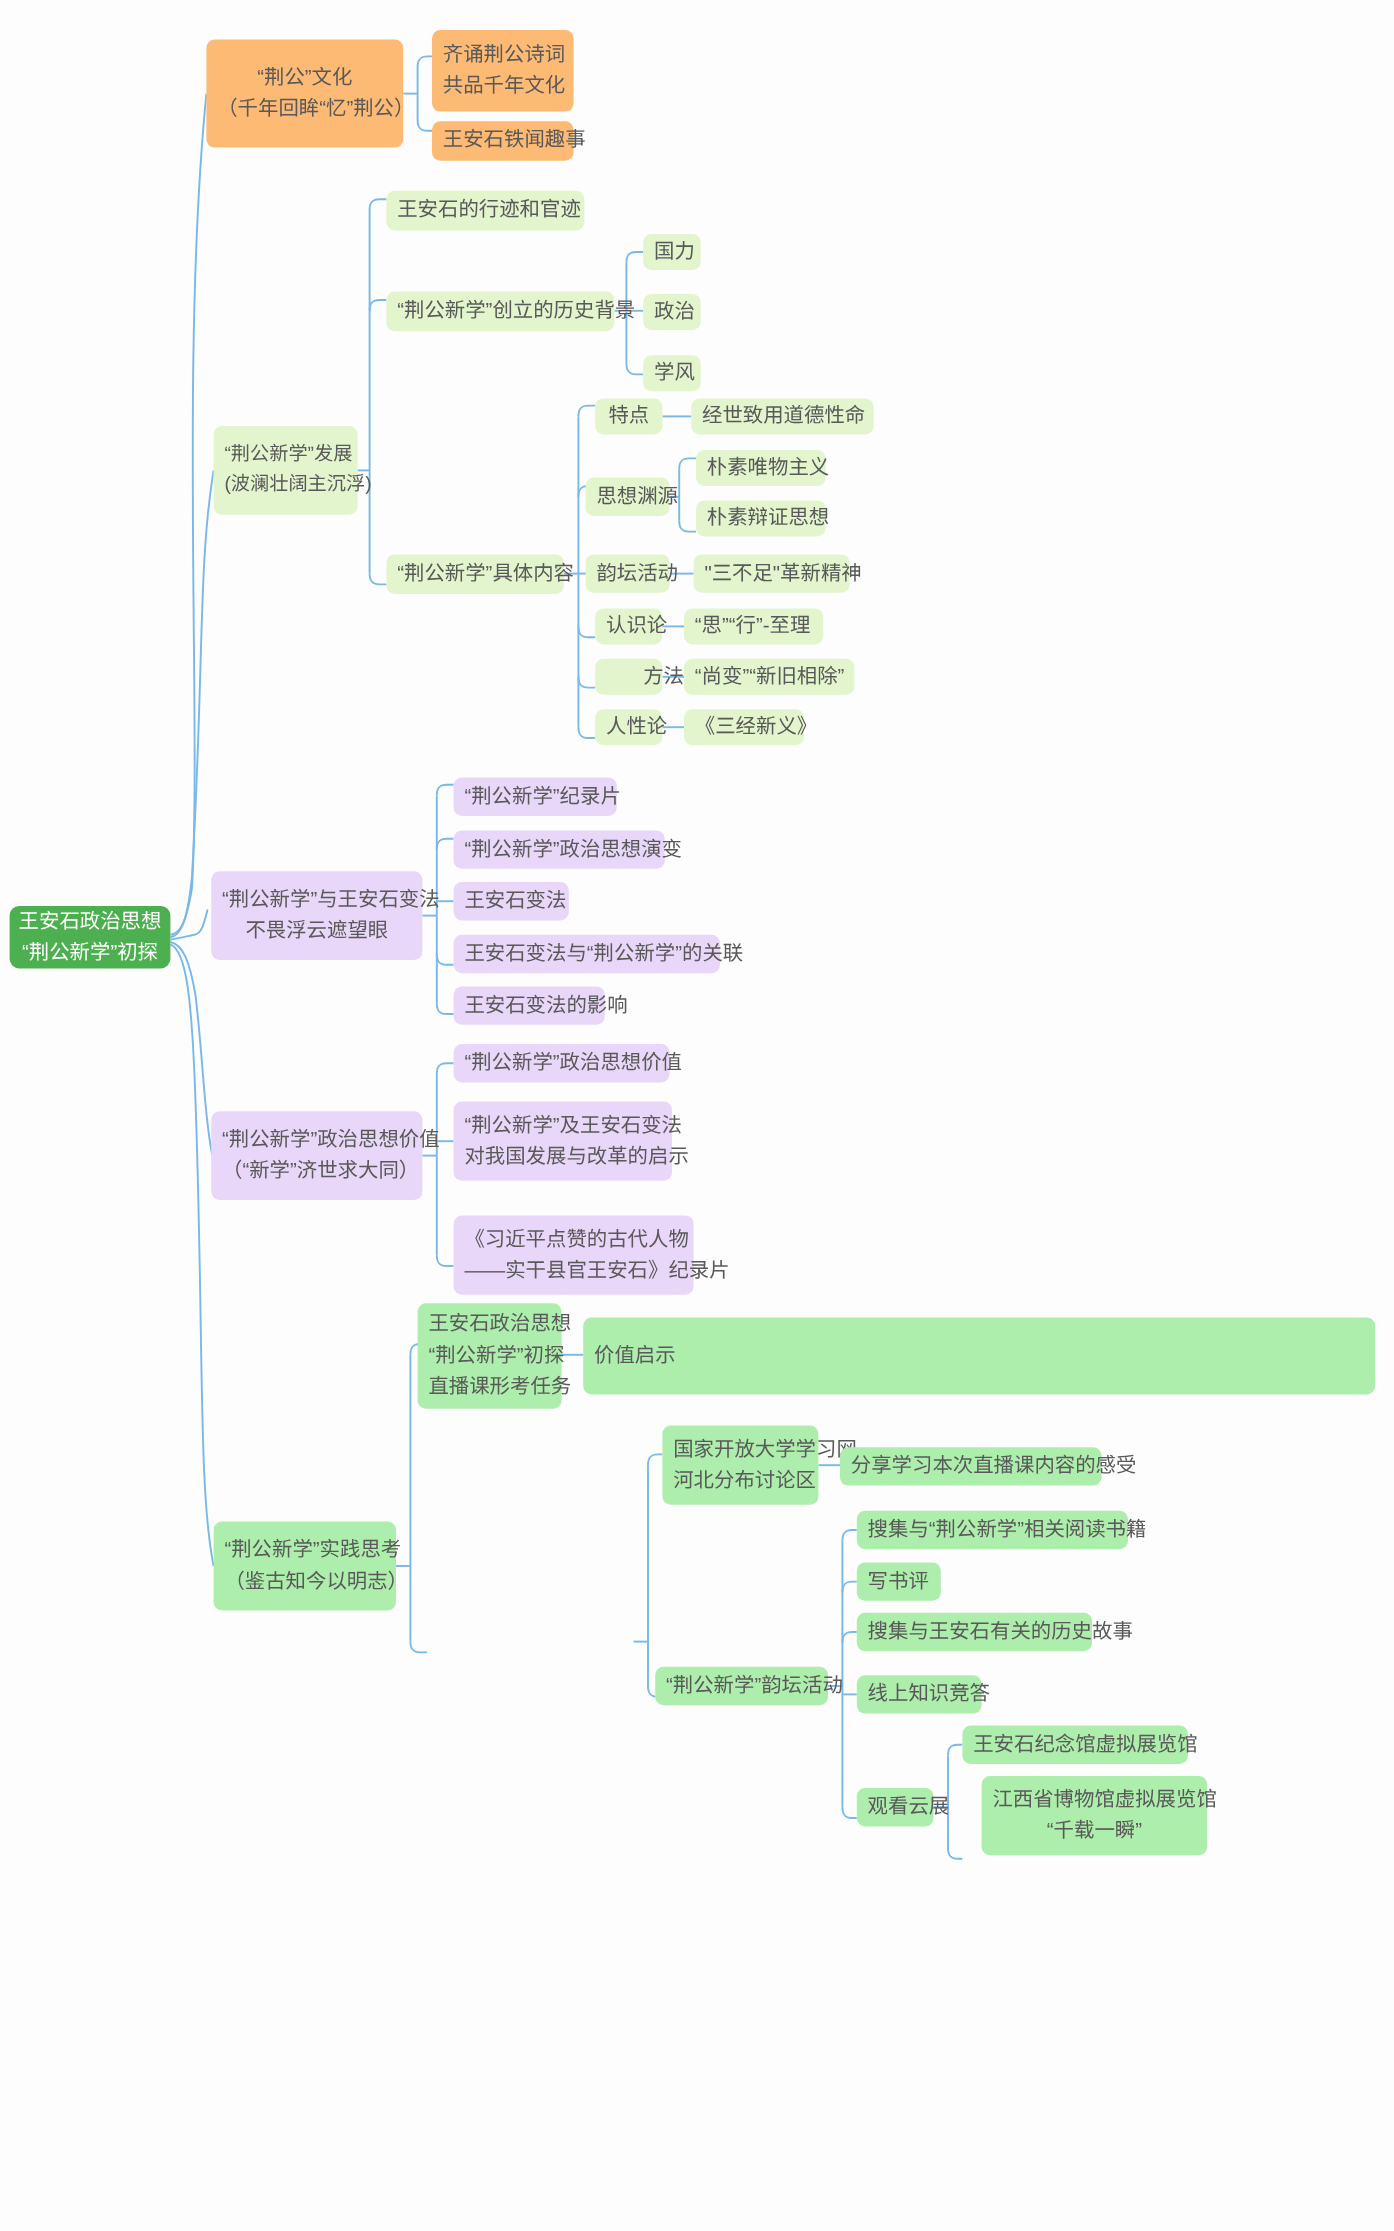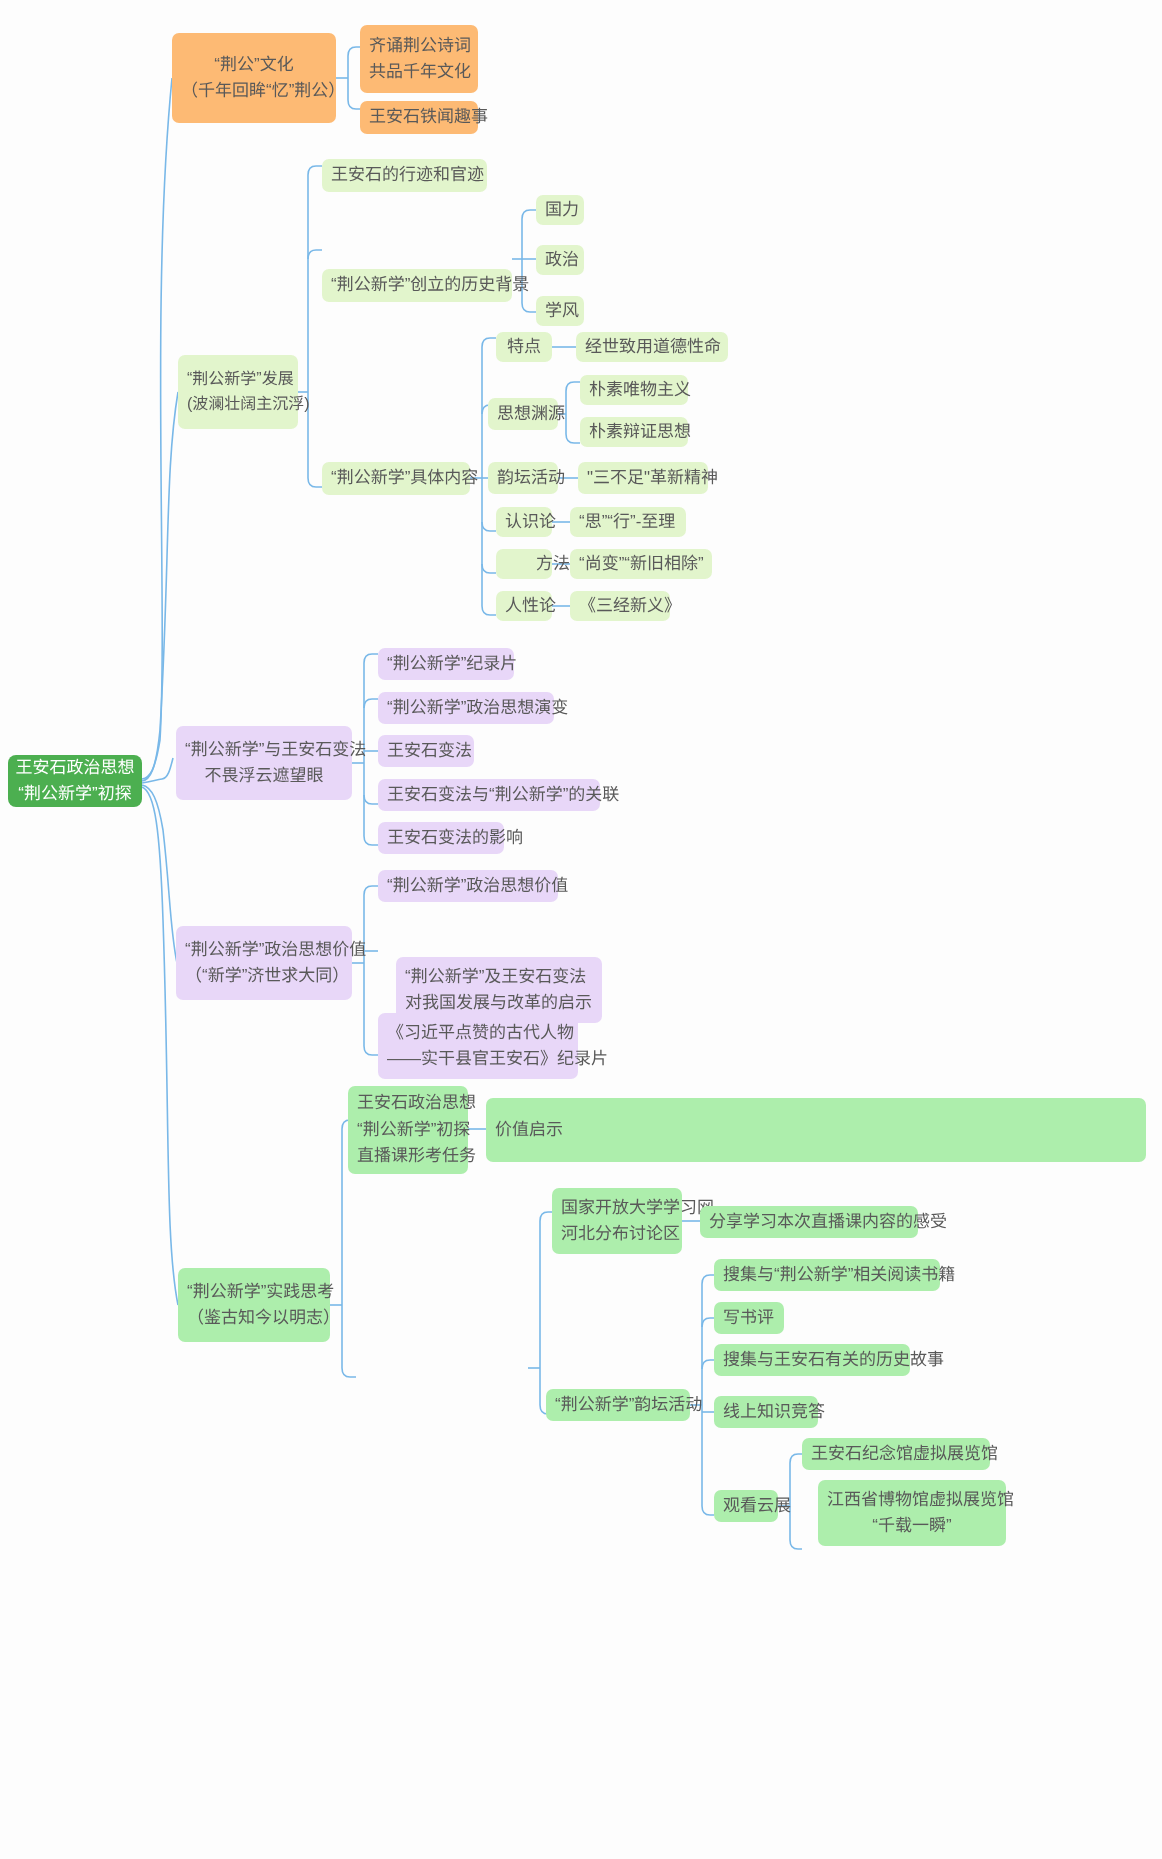--- a/index.html
+++ b/index.html
@@ -167,21 +167,21 @@
 
   <div class="node c-green ctr" style="left:178px;top:355px;width:120px;height:74px;font-size:16px;">
     <span class="ln">“荆公新学”发展</span>
     <span class="ln">(波澜壮阔主沉浮)</span>
   </div>
 
   <div class="node c-green lft" style="left:322px;top:159px;width:165px;height:33px;">
     <span class="ln">王安石的行迹和官迹</span>
   </div>
 
-  <div class="node c-green ctr" style="left:322px;top:243px;width:190px;height:33px;margin-top:26px;">
+  <div class="node c-green ctr" style="left:322px;top:243px;width:190px;height:33px;">
     <span class="ln">“荆公新学”创立的历史背景</span>
   </div>
 
   <div class="node c-green ctr" style="left:536px;top:195px;width:48px;height:30px;">
     <span class="ln">国力</span>
   </div>
   <div class="node c-green ctr" style="left:536px;top:245px;width:48px;height:30px;">
     <span class="ln">政治</span>
   </div>
   <div class="node c-green ctr" style="left:536px;top:296px;width:48px;height:30px;">
@@ -259,21 +259,21 @@
   </div>
 
   <div class="node c-purple ctr" style="left:176px;top:926px;width:176px;height:74px;">
     <span class="ln">“荆公新学”政治思想价值</span>
     <span class="ln">（“新学”济世求大同）</span>
   </div>
 
   <div class="node c-purple lft" style="left:378px;top:870px;width:180px;height:32px;">
     <span class="ln">“荆公新学”政治思想价值</span>
   </div>
-  <div class="node c-purple lft" style="left:396px;top:918px;width:206px;height:66px;margin-top:39px;">
+  <div class="node c-purple lft" style="left:378px;top:918px;width:182px;height:66px;">
     <span class="ln">“荆公新学”及王安石变法</span>
     <span class="ln">对我国发展与改革的启示</span>
   </div>
   <div class="node c-purple lft" style="left:378px;top:1013px;width:200px;height:66px;">
     <span class="ln">《习近平点赞的古代人物</span>
     <span class="ln">——实干县官王安石》纪录片</span>
   </div>
 
   <div class="node c-green2 ctr" style="left:178px;top:1268px;width:152px;height:74px;">
     <span class="ln">“荆公新学”实践思考</span>

